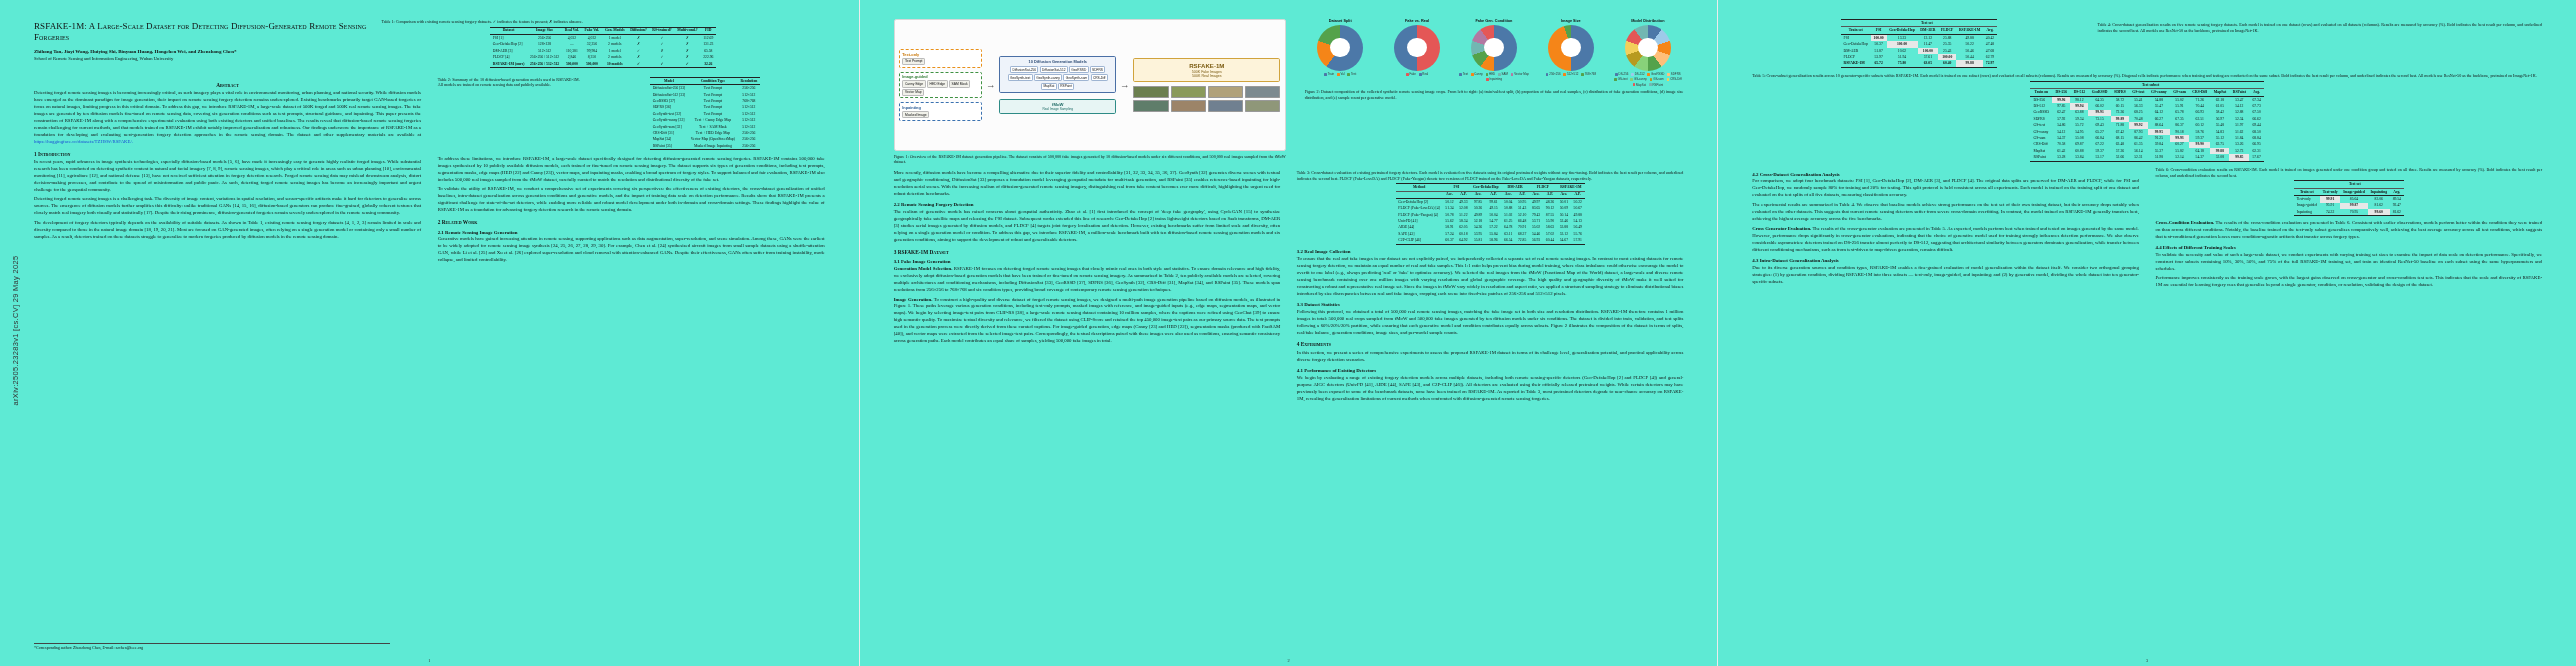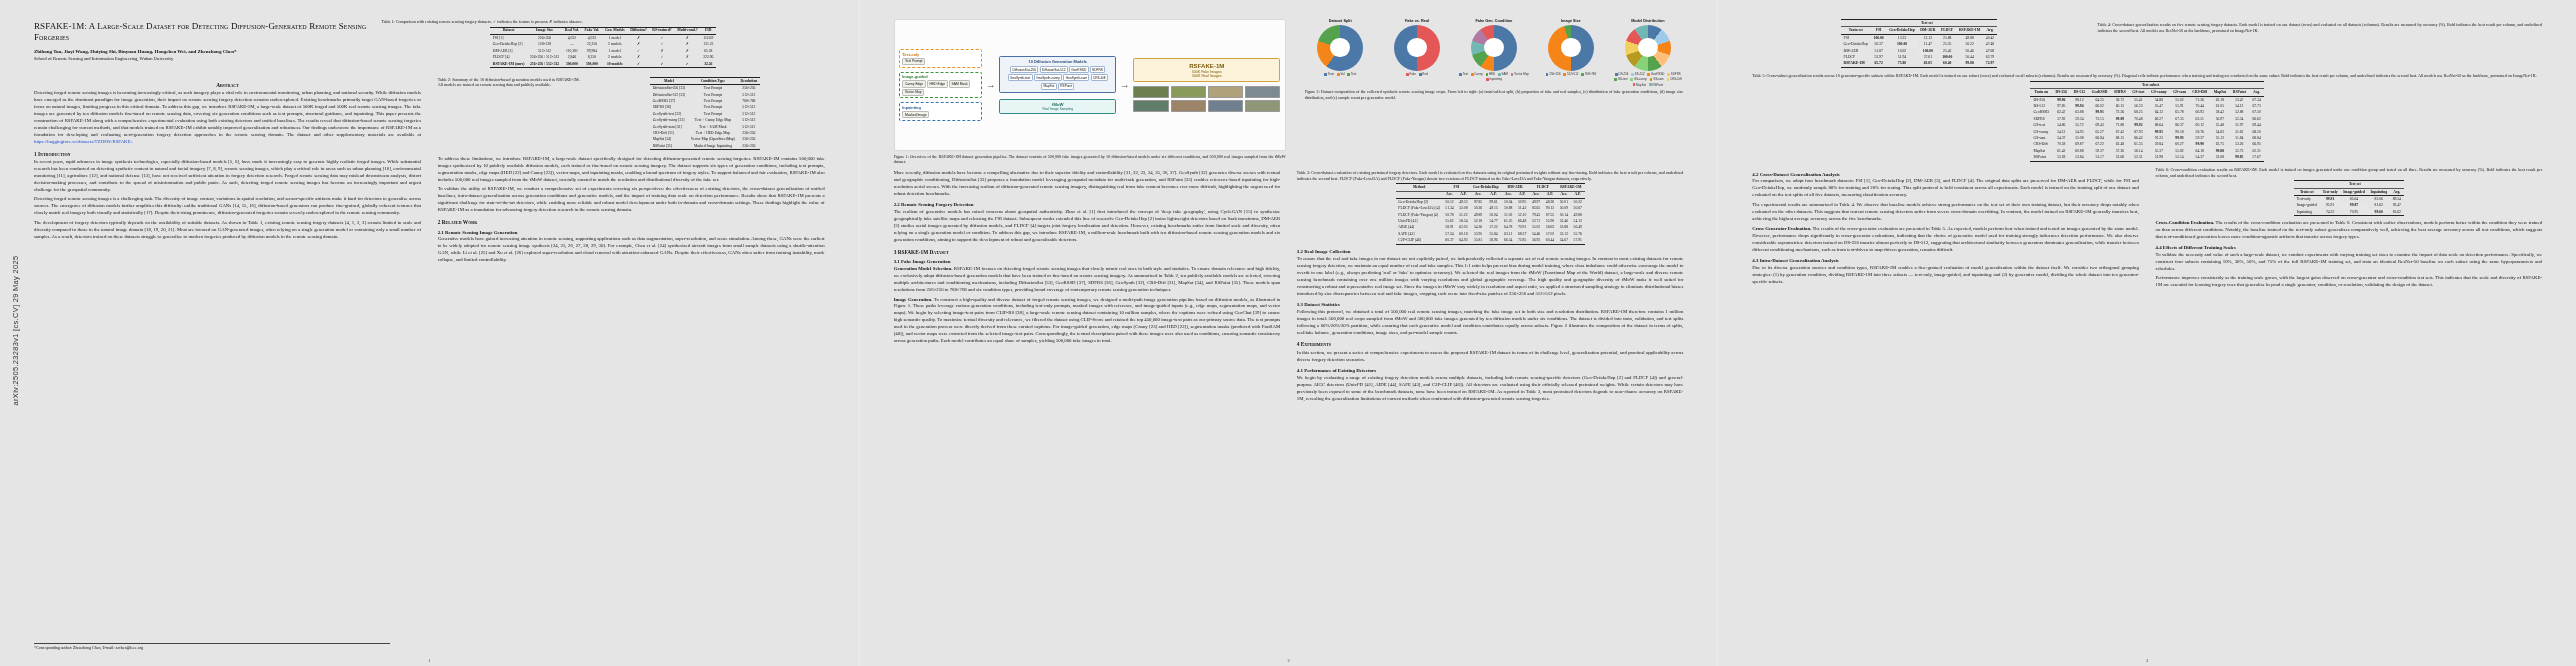--- a/index.html
+++ b/index.html
@@ -1,19 +1,19 @@
 <!DOCTYPE html>
 <html style="font-size:9px"><head>
 <meta charset="utf-8">
 <style>
   *{margin:0;padding:0;box-sizing:border-box;}
   html,body{width:2576px;height:667px;background:#ffffff;color:#111;
     font-family:"Liberation Serif",serif;}
   .sheet{display:flex;width:2576px;height:667px;background:#fff;}
-  .page{width:859px;height:667px;position:relative;padding:19px 34px 14.5px 34px;overflow:hidden;background:#e5e5e5;}
+  .page{width:859px;height:667px;position:relative;padding:19px 34px 14.5px 34px;overflow:hidden;background:#5eead4;}
   .page + .page{border-left:0.6px solid #ececec;}
 
   
   .title{font-size:9px;font-variant:small-caps;letter-spacing:0.1px;line-height:1.25;text-align:left;}
   .authors{font-size:5px;font-weight:bold;margin-top:5.6px;}
   .affil{font-size:4.6px;margin-top:2.2px;}
   .sechead{font-size:5.3px;font-weight:bold;font-variant:small-caps;margin:5px 0 2.2px 0;}
   .sechead.center{text-align:center;}
   .subhead{font-size:4.9px;font-weight:bold;margin:4.4px 0 1.7px 0;}
   p.body{font-size:4.8px;line-height:1.45;text-align:justify;margin-bottom:2.8px;}

